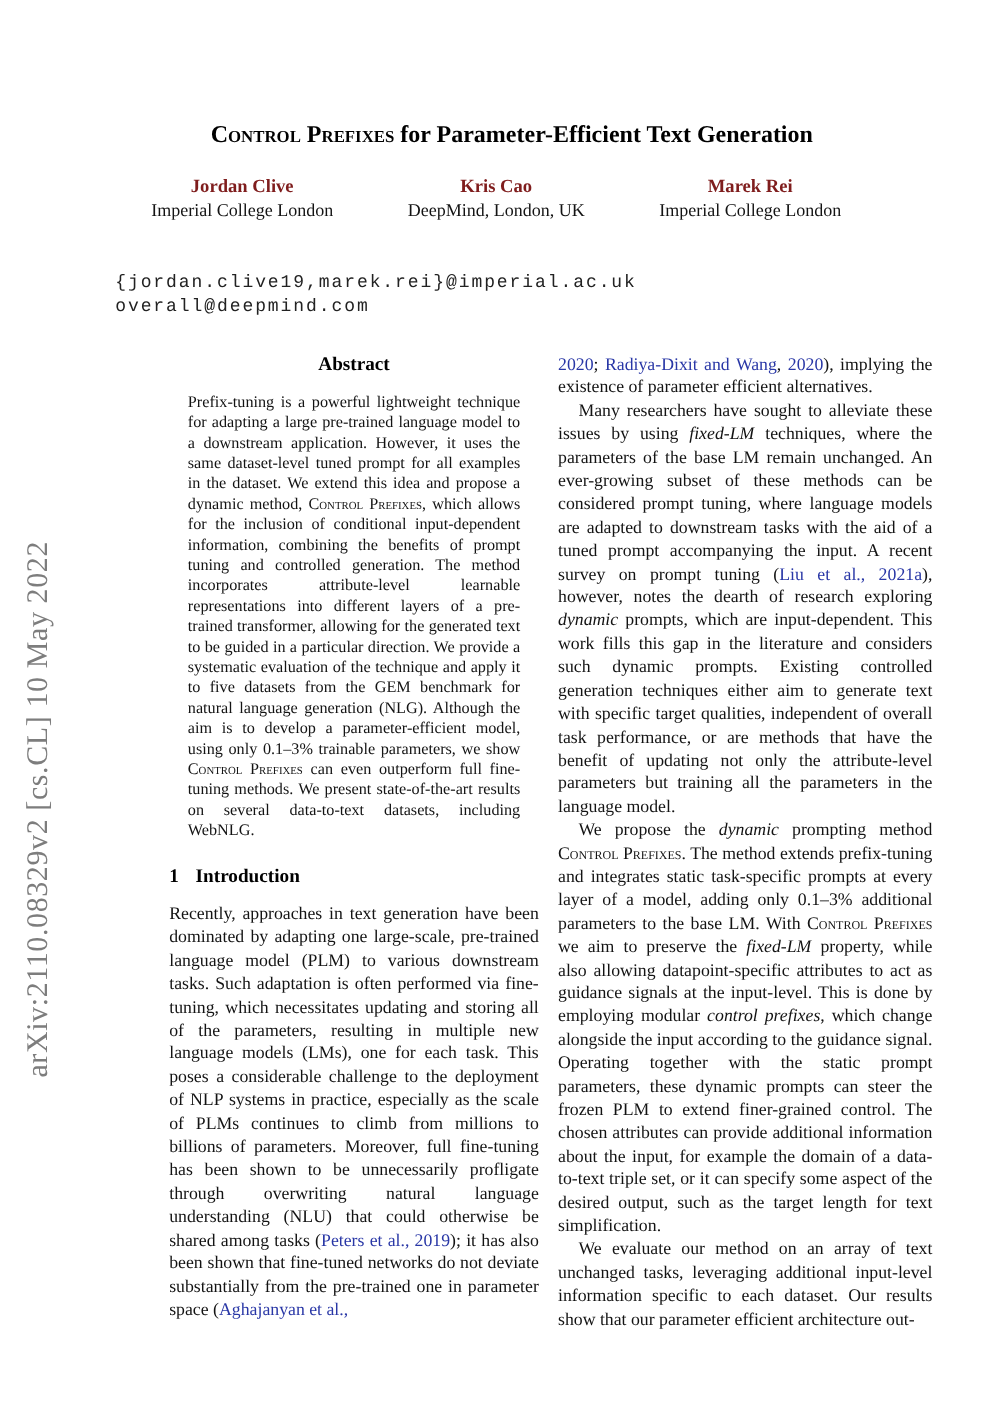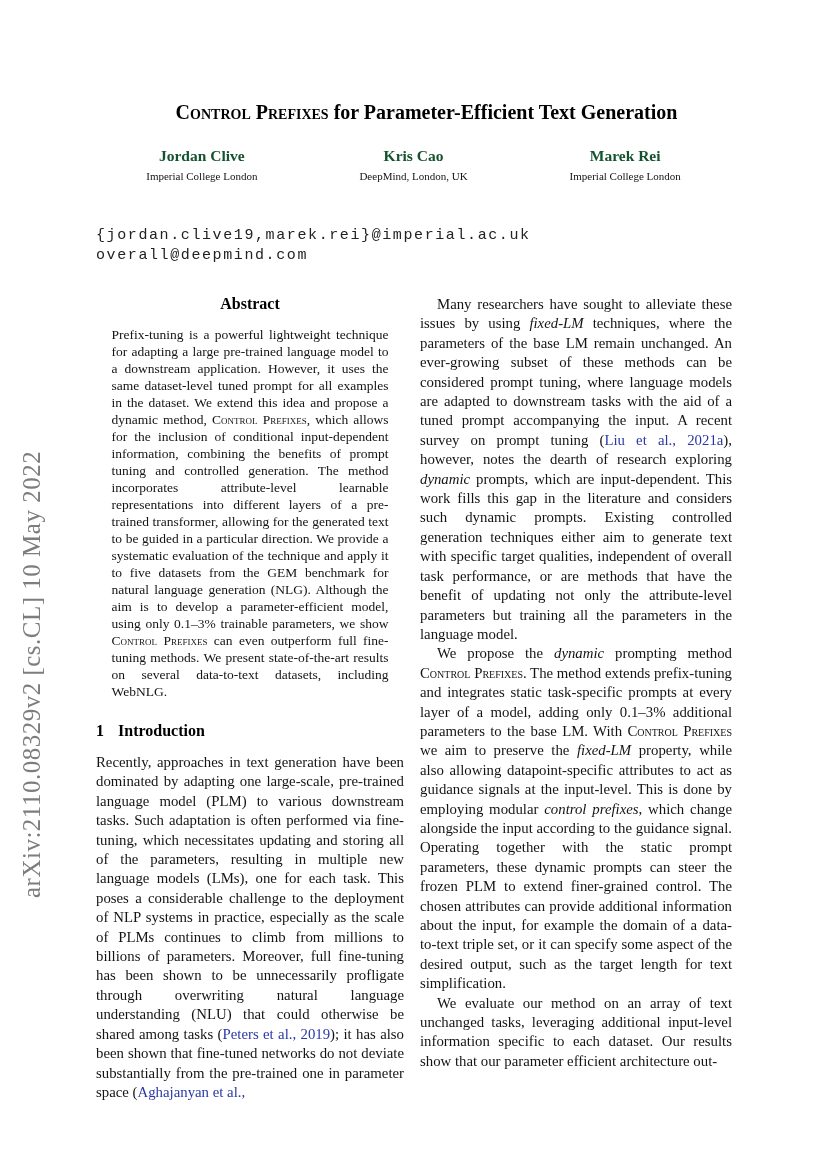--- a/index.html
+++ b/index.html
@@ -37,36 +37,36 @@
     padding-left: 26px;
   }
   .sc-title, .seg-sc { font-variant: small-caps; }
 
   .authors {
     position: absolute;
     left: 96px; top: 146px; width: 635px;
     display: flex;
   }
   .author { flex: 1 1 33%; text-align: center; }
-  .author-name { font-weight: bold; font-size: 15.5px; line-height: 20px; color: #14532d; }
-  .author-affil { font-size: 11px; line-height: 20px; }
+  .author-name { font-weight: bold; font-size: 15.5px; line-height: 20px; color: #7f1d1d; }
+  .author-affil { font-size: 15px; line-height: 20px; }
 
   .emails {
     position: absolute;
     left: 96px; top: 226px; width: 635px;
     text-align: left;
     font-family: "Liberation Mono", monospace;
     font-size: 15px;
     letter-spacing: 1.6px;
     line-height: 19.5px;
     color: #222;
   }
 
   
-  .col { position: absolute; top: 295px; }
+  .col { position: absolute; top: 295px; margin-left: 45px; }
   .col-left  { left: 96px;  width: 308px; }
   .col-right { left: 420px; width: 312px; }
 
   .abs-heading {
     margin: 0 0 13px 0;
     text-align: center;
     font-size: 16px;
     font-weight: bold;
     color: #000;
   }
@@ -126,18 +126,19 @@
   </div>
 
   <div class="col col-left">
     <h2 class="abs-heading">Abstract</h2>
     <div class="abstract"><span>Prefix-tuning is a powerful lightweight technique for adapting a large pre-trained language model to a downstream application. However, it uses the same dataset-level tuned prompt for all examples in the dataset. We extend this idea and propose a dynamic method, </span><span class="seg-sc">Control Prefixes</span><span>, which allows for the inclusion of conditional input-dependent information, combining the benefits of prompt tuning and controlled generation. The method incorporates attribute-level learnable representations into different layers of a pre-trained transformer, allowing for the generated text to be guided in a particular direction. We provide a systematic evaluation of the technique and apply it to five datasets from the GEM benchmark for natural language generation (NLG). Although the aim is to develop a parameter-efficient model, using only 0.1–3% trainable parameters, we show </span><span class="seg-sc">Control Prefixes</span><span> can even outperform full fine-tuning methods. We present state-of-the-art results on several data-to-text datasets, including WebNLG.</span></div>
     <h2 class="sec-heading"><span class="sec-num">1</span><span>Introduction</span></h2>
     <p class="body-par"><span>Recently, approaches in text generation have been dominated by adapting one large-scale, pre-trained language model (PLM) to various downstream tasks. Such adaptation is often performed via fine-tuning, which necessitates updating and storing all of the parameters, resulting in multiple new language models (LMs), one for each task. This poses a considerable challenge to the deployment of NLP systems in practice, especially as the scale of PLMs continues to climb from millions to billions of parameters. Moreover, full fine-tuning has been shown to be unnecessarily profligate through overwriting natural language understanding (NLU) that could otherwise be shared among tasks (</span><span class="seg-cite">Peters et al., 2019</span><span>); it has also been shown that fine-tuned networks do not deviate substantially from the pre-trained one in parameter space (</span><span class="seg-cite">Aghajanyan et al.,</span></p>
   </div>
 
   <div class="col col-right">
+    <p class="body-par"><span class="seg-cite">2020</span><span>; </span><span class="seg-cite">Radiya-Dixit and Wang</span><span>, </span><span class="seg-cite">2020</span><span>), implying the existence of parameter efficient alternatives.</span></p>
     <p class="body-par indent"><span>Many researchers have sought to alleviate these issues by using </span><span class="seg-i">fixed-LM</span><span> techniques, where the parameters of the base LM remain unchanged. An ever-growing subset of these methods can be considered prompt tuning, where language models are adapted to downstream tasks with the aid of a tuned prompt accompanying the input. A recent survey on prompt tuning (</span><span class="seg-cite">Liu et al., 2021a</span><span>), however, notes the dearth of research exploring </span><span class="seg-i">dynamic</span><span> prompts, which are input-dependent. This work fills this gap in the literature and considers such dynamic prompts. Existing controlled generation techniques either aim to generate text with specific target qualities, independent of overall task performance, or are methods that have the benefit of updating not only the attribute-level parameters but training all the parameters in the language model.</span></p>
     <p class="body-par indent"><span>We propose the </span><span class="seg-i">dynamic</span><span> prompting method </span><span class="seg-sc">Control Prefixes</span><span>. The method extends prefix-tuning and integrates static task-specific prompts at every layer of a model, adding only 0.1–3% additional parameters to the base LM. With </span><span class="seg-sc">Control Prefixes</span><span> we aim to preserve the </span><span class="seg-i">fixed-LM</span><span> property, while also allowing datapoint-specific attributes to act as guidance signals at the input-level. This is done by employing modular </span><span class="seg-i">control prefixes</span><span>, which change alongside the input according to the guidance signal. Operating together with the static prompt parameters, these dynamic prompts can steer the frozen PLM to extend finer-grained control. The chosen attributes can provide additional information about the input, for example the domain of a data-to-text triple set, or it can specify some aspect of the desired output, such as the target length for text simplification.</span></p>
     <p class="body-par indent"><span>We evaluate our method on an array of text unchanged tasks, leveraging additional input-level information specific to each dataset. Our results show that our parameter efficient architecture out-</span></p>
   </div>
 
 </div>
 
 </body></html>

